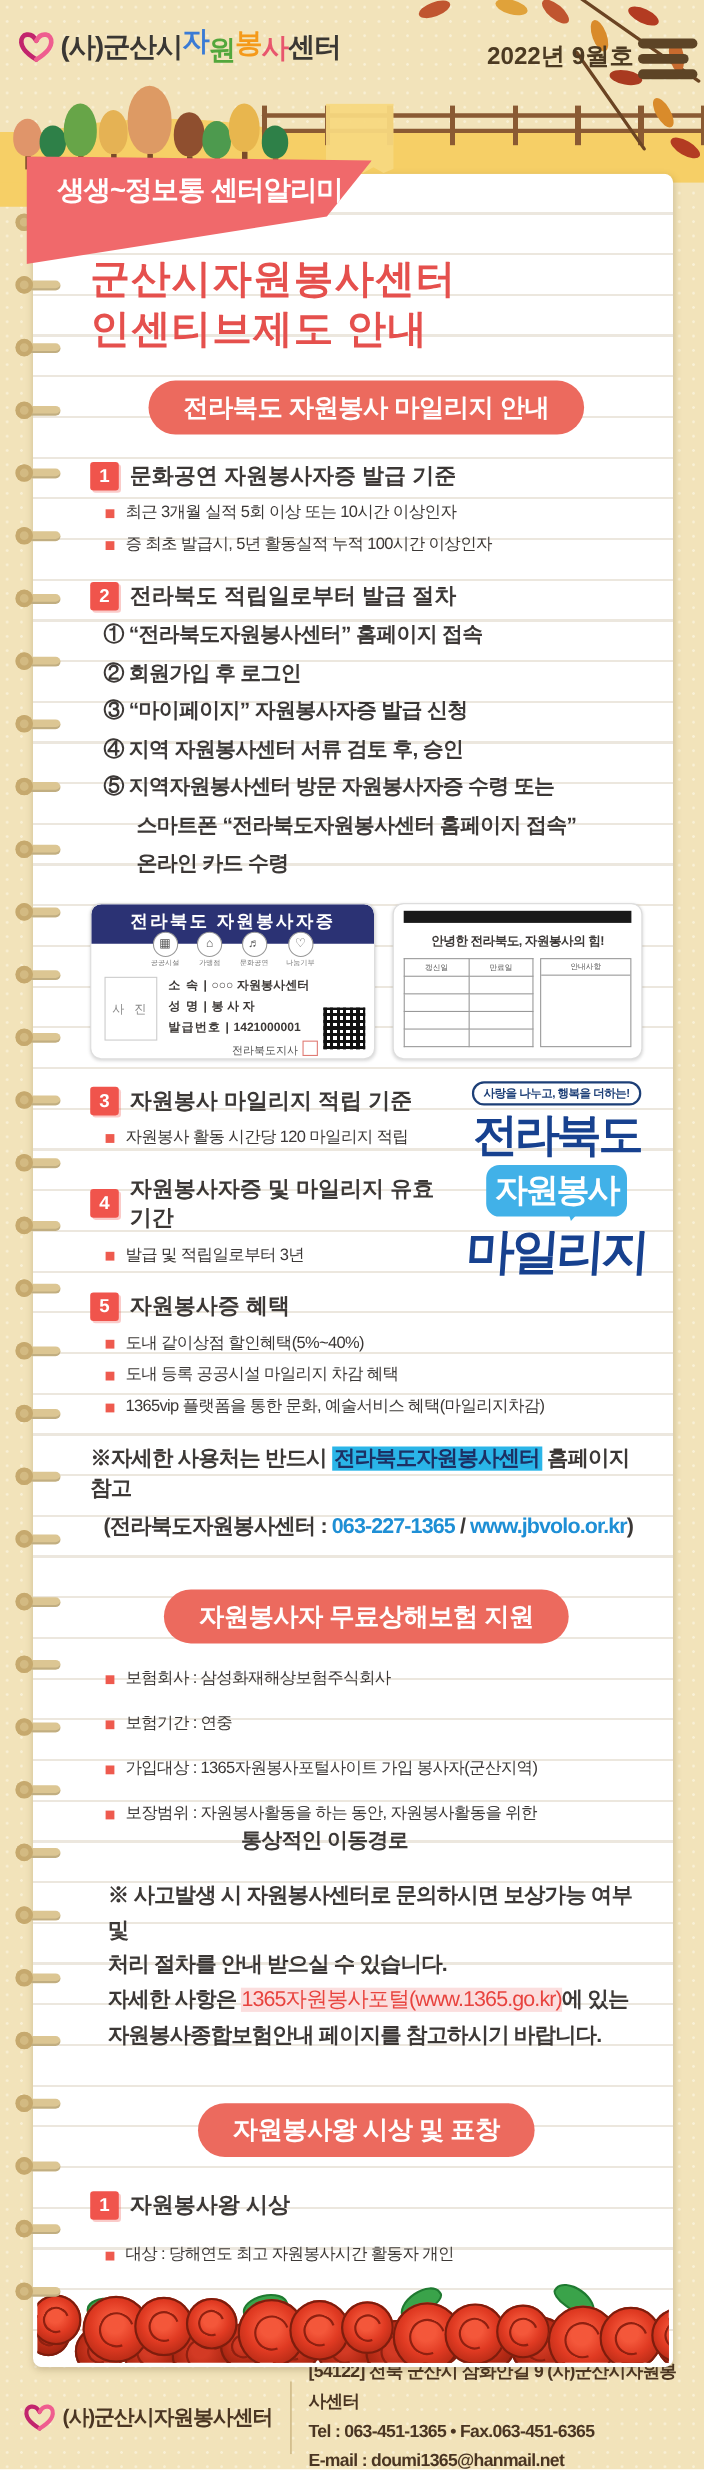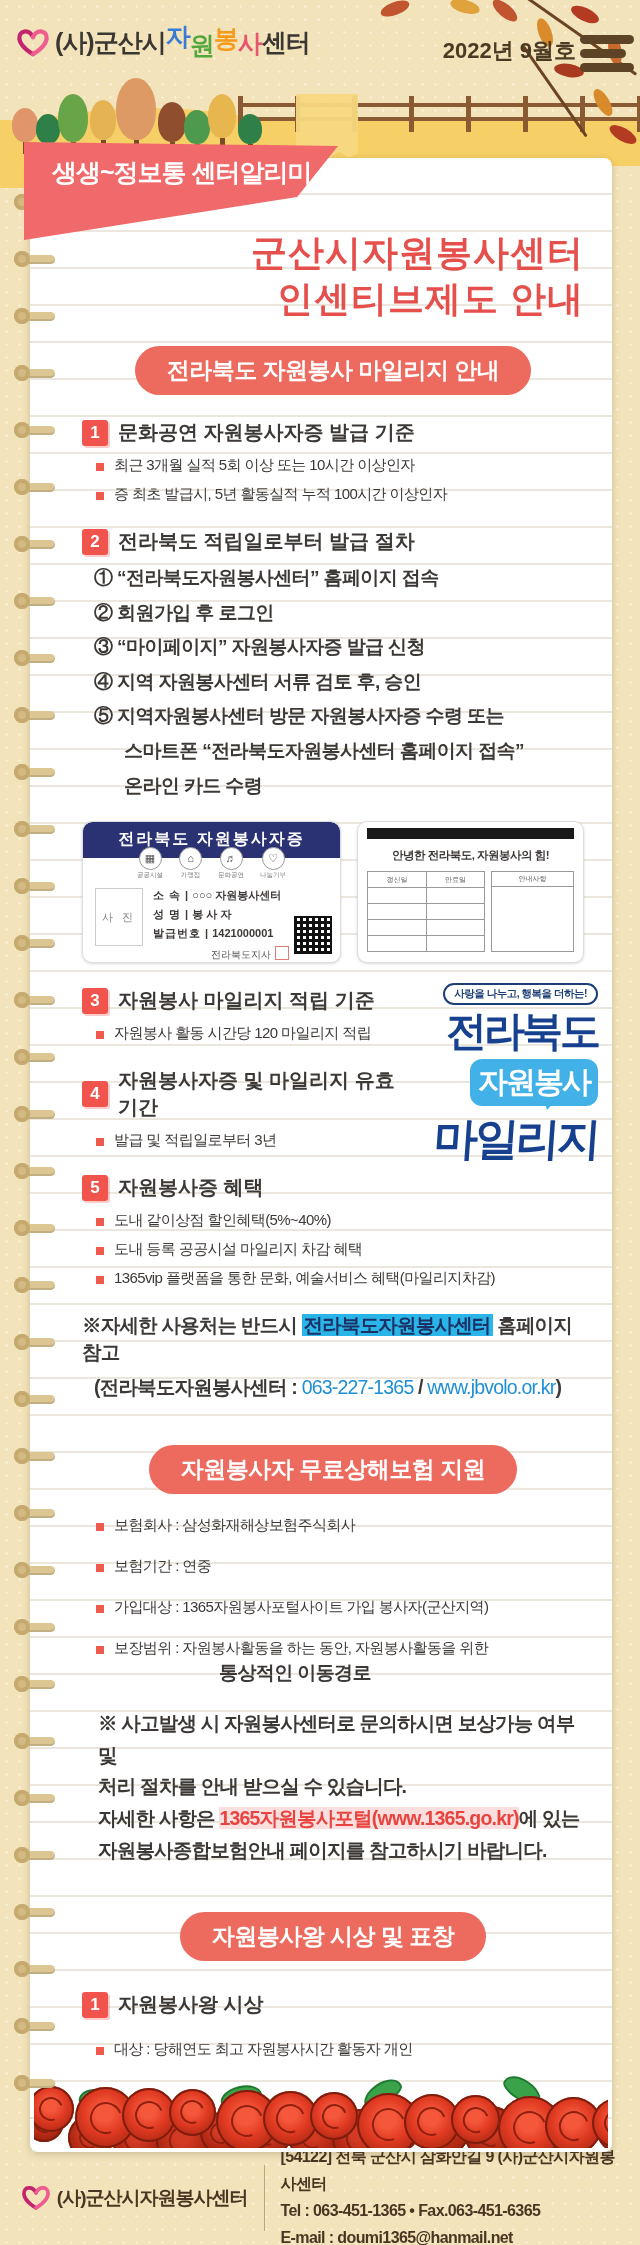--- a/index.html
+++ b/index.html
@@ -34,21 +34,21 @@
   .tape{position:absolute;left:296px;top:94px;width:62px;height:66px;background:#f7d87f;opacity:.95;z-index:5;
     clip-path:polygon(0 0,100% 0,100% 90%,85% 96%,70% 88%,55% 96%,40% 88%,25% 96%,10% 88%,0 94%)}
   
   .page{position:absolute;left:30px;top:158px;width:582px;height:1994px;z-index:2;border-radius:8px;
     background-color:#fff;background-image:repeating-linear-gradient(to bottom,transparent 0 35px,#ece7de 35px 37px);
     box-shadow:0 2px 7px rgba(90,70,30,.25)}
   .rings{position:absolute;left:-13px;top:40px;width:40px;bottom:30px;z-index:6}
   .ring{position:absolute;left:0;width:38px;height:9px;background:#dcc693;border-radius:5px;box-shadow:inset 0 -2px 0 rgba(0,0,0,.12)}
   .ring::before{content:"";position:absolute;left:-3px;top:-4px;width:16px;height:16px;border-radius:50%;background:#d3ba82;box-shadow:inset 0 0 0 4px #c6a96e}
   .content{position:relative;padding:72px 28px 0 52px;z-index:2;color:#3c3836}
-  .main-title{text-align:right;color:#e5504d;font-size:36px;font-weight:800;line-height:1.28;letter-spacing:1px}
+  .main-title{text-align:left;color:#e5504d;font-size:36px;font-weight:800;line-height:1.28;letter-spacing:1px}
   .pill{display:block;width:max-content;margin:24px auto 0;background:#ec6a5e;color:#fff;font-size:23px;font-weight:bold;
     padding:9px 32px;border-radius:30px;letter-spacing:-0.5px}
   .sec{margin-top:24px}
   .sec-head{display:flex;align-items:center;gap:10px;font-size:20px;font-weight:800}
   .badge{flex:0 0 auto;width:26px;height:26px;background:#f0544c;color:#fff;display:flex;align-items:center;justify-content:center;
     font-size:17px;font-weight:bold;border-radius:3px;box-shadow:2px 2px 0 rgba(240,84,76,.3)}
   .bullets{margin:8px 0 0 14px}
   .bullet{position:relative;padding-left:18px;font-size:15px;font-weight:400;margin-top:10px;letter-spacing:-0.6px}
   .bullet::before{content:"";position:absolute;left:0;top:7px;width:8px;height:8px;background:#ee5a4e}
   .steps{margin:6px 0 0 12px;font-size:19px;font-weight:600;line-height:1.82;letter-spacing:-0.6px}
@@ -74,35 +74,35 @@
   .cb-bar{height:11px;background:#191919}
   .cb-slogan{text-align:center;font-size:11.5px;font-weight:800;margin-top:9px;letter-spacing:-0.5px;white-space:nowrap}
   .cb-tables{display:flex;gap:6px;margin-top:8px}
   .cb-t{border-collapse:collapse;width:118px}
   .cb-t td{border:1px solid #999;height:13px;font-size:7px;color:#555;text-align:center}
   .cb-box{border:1px solid #999;flex:1}
   .cb-box-head{font-size:7px;color:#555;text-align:center;border-bottom:1px solid #999;padding:2px 0}
   .cb-box-body{height:56px}
   
   .with-logo{position:relative;padding-right:178px;min-height:300px}
-  .mlogo{position:absolute;right:-14px;top:-4px;width:184px;text-align:right}
+  .mlogo{position:absolute;right:-14px;top:-4px;width:184px;text-align:center}
   .mlogo-tag{display:inline-block;border:2px solid #1d3f77;border-radius:14px;background:#fff;color:#1d3f77;font-size:10.5px;font-weight:bold;padding:2px 9px;letter-spacing:-0.5px}
   .mlogo-w1{font-size:41px;font-weight:900;color:#17418f;letter-spacing:-3px;line-height:1;margin-top:6px}
   .mlogo-bubble{display:inline-block;background:#41b1e8;color:#fff;font-size:30px;font-weight:900;padding:3px 8px;border-radius:12px;margin-top:7px;position:relative;letter-spacing:-2px}
   .mlogo-bubble::after{content:"";position:absolute;left:58%;bottom:-13px;border:9px solid transparent;border-top:10px solid #41b1e8;border-left-width:3px}
   .mlogo-w3{font-size:44px;font-weight:900;color:#17418f;letter-spacing:-3px;line-height:1;margin-top:11px;transform:skewX(-4deg)}
   
   .note{margin-top:24px;font-size:19.5px;font-weight:600;letter-spacing:-0.8px}
   .note-ind{margin:8px 0 0 12px}
   .hl{background:#2ab5e8;color:#1c3064;font-weight:800;padding:0 2px}
-  .blue{color:#1e8fd5;font-weight:400}
+  .blue{color:#1e8fd5;font-weight:700}
   .spread .bullet{margin-top:22px}
   .ins-cont{padding-left:123px;font-size:19px;font-weight:600;letter-spacing:-0.6px;margin-top:2px}
   .ins-note{margin:22px 0 0 16px;font-size:19.5px;font-weight:600;line-height:1.62;letter-spacing:-0.8px}
-  .rlink{color:#e8433e;background:#fbdede;font-weight:700}
+  .rlink{color:#e8433e;background:#fbdede;font-weight:400}
   
   .roses{position:absolute;left:4px;right:4px;bottom:4px;height:76px;z-index:3;overflow:hidden}
   .rose{position:absolute;border-radius:50%;
     background:radial-gradient(circle at 48% 42%,#f4573a 0 18%,#e03a22 45%,#b52a15 75%,#8f2010 100%);
     box-shadow:inset 0 0 0 2px #7e1d0d}
   .rose::after{content:"";position:absolute;inset:24%;border-radius:50%;border:2.5px solid #8f2010;border-right-color:transparent;transform:rotate(25deg)}
   .rose.dark{background:radial-gradient(circle at 48% 42%,#d33a24 0 18%,#b52a15 50%,#7e1d0d 100%)}
   .leaf2{position:absolute;width:38px;height:17px;background:#3aa34a;border:2px solid #1f7a31;border-radius:60% 60% 50% 50%/70% 70% 40% 40%}
   
   .footer{position:absolute;left:0;right:0;top:2152px;height:92px;display:flex;align-items:center;justify-content:center;gap:16px;z-index:1}

